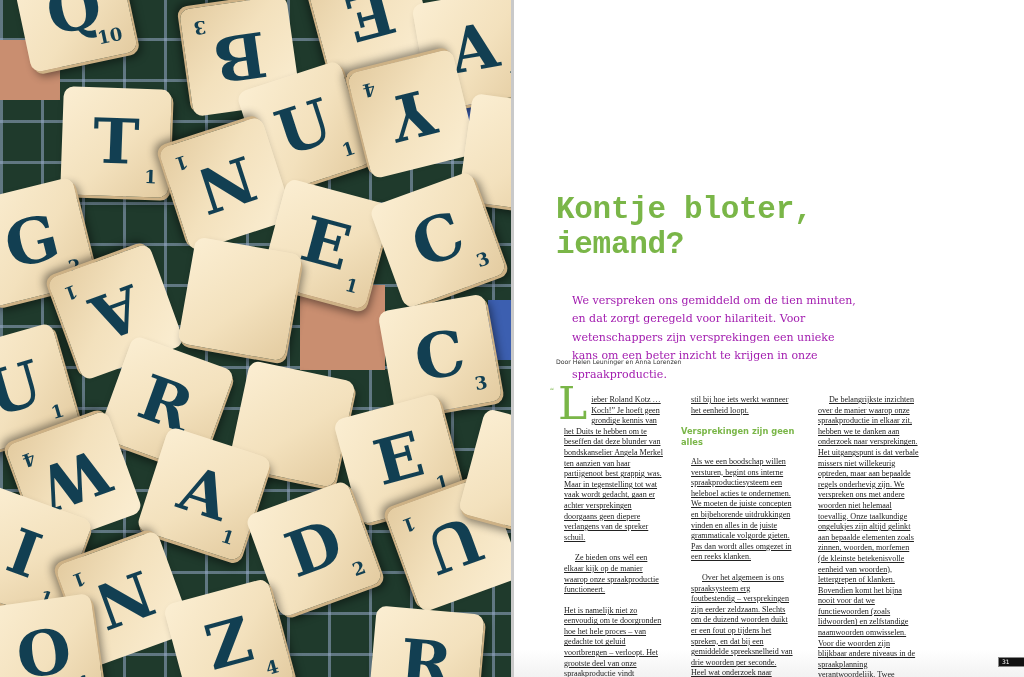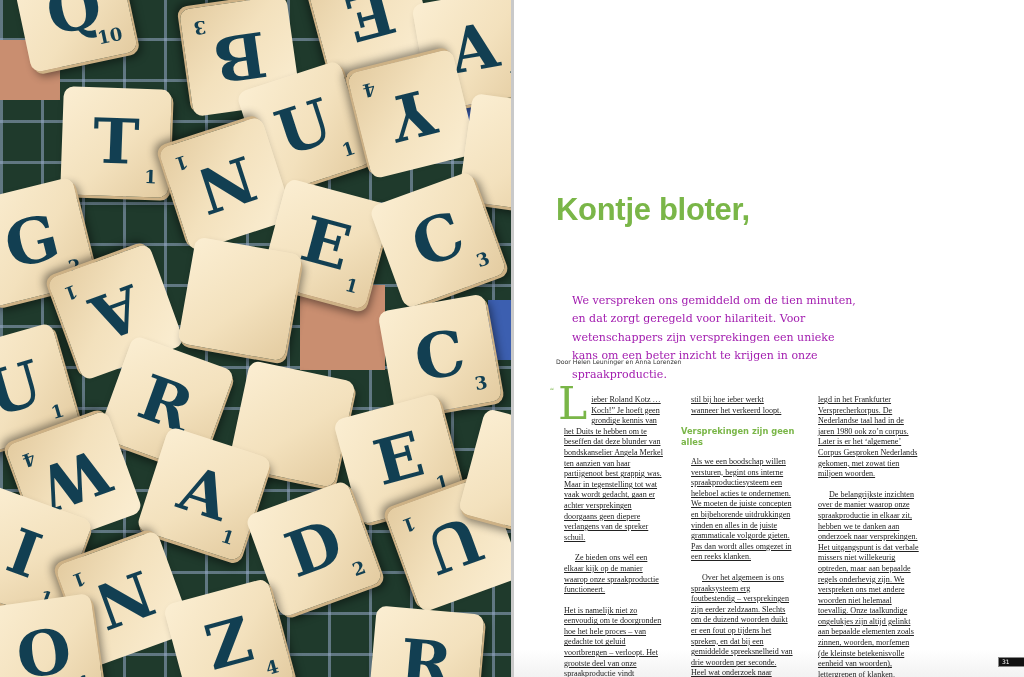--- a/index.html
+++ b/index.html
@@ -16,21 +16,21 @@
   .tile { position:absolute; width:108px; height:108px; border-radius:10px;
     background: linear-gradient(135deg, #fbeed2 0%, #f3e1bd 55%, #e3cba0 100%);
     box-shadow: 2px 3px 0 #cdb185, 4px 6px 8px rgba(0,0,0,0.45); }
   .tile .letter { position:absolute; left:0; right:0; top:14px; text-align:center;
     font-family:"DejaVu Serif", serif; font-weight:bold; font-size:62px; color:#123f52; line-height:80px; }
   .tile .pts { position:absolute; right:12px; bottom:10px; font-family:"DejaVu Serif", serif; font-weight:bold; font-size:18px; color:#123f52; }
   .gutter { position:absolute; left:511px; top:0; width:3px; height:677px; background:#c9c9c9; }
   .page { position:absolute; left:514px; top:0; width:510px; height:677px; background:#fff; }
   .page-shade { position:absolute; left:514px; top:650px; width:510px; height:27px; background:linear-gradient(#ffffff, #f2f2f2); }
 
-  .title { position:absolute; left:556px; top:192px; margin:0; color:#7ab648; font-family:Liberation Sans, sans-serif; font-weight:bold; font-size:31px; line-height:35px; letter-spacing:-0.3px; }
+  .title { position:absolute; left:556px; top:192px; margin:0; color:#7ab648; font-family:Liberation Mono, monospace; font-weight:bold; font-size:31px; line-height:35px; letter-spacing:-0.3px; }
   .lead { position:absolute; left:556px; top:276px; width:290px; margin:16px; color:#a21caf; font-family:"DejaVu Serif", serif; font-size:11px; line-height:18.4px; }
   .byline { position:absolute; left:556px; top:358px; margin:0; color:#333; font-family:"DejaVu Sans", sans-serif; font-size:6.2px; }
 
   .col { position:absolute; top:385px; width:122px; font-family:"Liberation Serif", serif; font-size:8.1px; line-height:10.6px; color:#222; }
   .col p { margin:10px; text-align:left;text-decoration:underline; }
   .col p.ind { text-indent:11px; }
   .col1 { left:554px; }
   .col2 { left:681px; }
   .col3 { left:808px; }
   .dropcap { float:left; color:#7ab648; font-family:"DejaVu Serif", serif; font-size:44px; line-height:34px; margin:2px 4px 0 4px; }
@@ -165,39 +165,39 @@
         <span class="pts"></span>
       </div>
     </div>
 
   <div class="gutter"></div>
   <div class="page"></div>
   <div class="page-shade"></div>
 
   <h1 class="title">
     <span>Kontje bloter,</span><br>
+    <span>iemand?</span>
   </h1>
 
   <p class="lead">We verspreken ons gemiddeld om de tien minuten, en dat zorgt geregeld voor hilariteit. Voor wetenschappers zijn versprekingen een unieke kans om een beter inzicht te krijgen in onze spraakproductie.</p>
   <p class="byline">Door Helen Leuninger en Anna Lorenzen</p>
 
   <div class="col col1">
     <span class="quote-mark">“</span>
     <span class="dropcap">L</span>
     <p>ieber Roland Kotz … Koch!” Je hoeft geen grondige kennis van het Duits te hebben om te beseffen dat deze blunder van bondskanselier Angela Merkel ten aanzien van haar partijgenoot best grappig was. Maar in tegenstelling tot wat vaak wordt gedacht, gaan er achter versprekingen doorgaans geen diepere verlangens van de spreker schuil.</p>
     <p class="ind">Ze bieden ons wél een elkaar kijk op de manier waarop onze spraakproductie functioneert.</p>
     <p>Het is namelijk niet zo eenvoudig om te doorgronden hoe het hele proces – van gedachte tot geluid voortbrengen – verloopt. Het grootste deel van onze spraakproductie vindt onbewust plaats, in fracties van een seconde. Versprekingen zijn een venster waardoor we de verschillende stadia van het spraakproces kunnen bekijken (zie ‘Wat er allemaal kan mislopen met onze spraakplanning’ op pag. 33). Zoals wel vaker het geval is, staan we pas</p>
   </div>
 
   <div class="col col2">
-    <p>stil bij hoe ieber werkt wanneer het verkeerd loopt.</p>
+    <p>stil bij hoe iets werkt wanneer het eenheid loopt.</p>
     <h3 class="subhead">Versprekingen zijn geen alles</h3>
     <p>Als we een boodschap willen versturen, begint ons interne spraakproductiesysteem een heleboel acties te ondernemen. We moeten de juiste concepten en bijbehorende uitdrukkingen vinden en alles in de juiste grammaticale volgorde gieten. Pas dan wordt alles omgezet in een reeks klanken.</p>
     <p class="ind">Over het algemeen is ons spraaksysteem erg foutbestendig – versprekingen zijn eerder zeldzaam. Slechts om de duizend woorden duikt er een fout op tijdens het spreken, en dat bij een gemiddelde spreeksnelheid van drie woorden per seconde. Heel wat onderzoek naar versprekingen is gebaseerd op verzamelwerken met fouten die zijn gemaakt tijdens spontane spraak. In Duitsland is op die manier een verzameling van achtduizend versprekingen aange-</p>
   </div>
 
   <div class="col col3">
-    <p>legd in het Frankfurter Versprecherkorpus. De Nederlandse taal had in de jaren 1980 ook zo’n corpus. Later is er het ‘algemene’ Corpus Gesproken Nederlands gekomen, met zowat tien miljoen woorden.</p>
     <p class="ind">De belangrijkste inzichten over de manier waarop onze spraakproductie in elkaar zit, hebben we te danken aan onderzoek naar versprekingen. Het uitgangspunt is dat verbale missers niet willekeurig optreden, maar aan bepaalde regels onderhevig zijn. We verspreken ons met andere woorden niet helemaal toevallig. Onze taalkundige ongelukjes zijn altijd gelinkt aan bepaalde elementen zoals zinnen, woorden, morfemen (de kleinste betekenisvolle eenheid van woorden), lettergrepen of klanken. Bovendien komt het bijna nooit voor dat we functiewoorden (zoals lidwoorden) en zelfstandige naamwoorden omwisselen. Voor die woorden zijn blijkbaar andere niveaus in de spraakplanning verantwoordelijk. Twee woorden</p>
   </div>
 
   <div class="pagenum">31</div>
 </div>
 
 </body></html>

